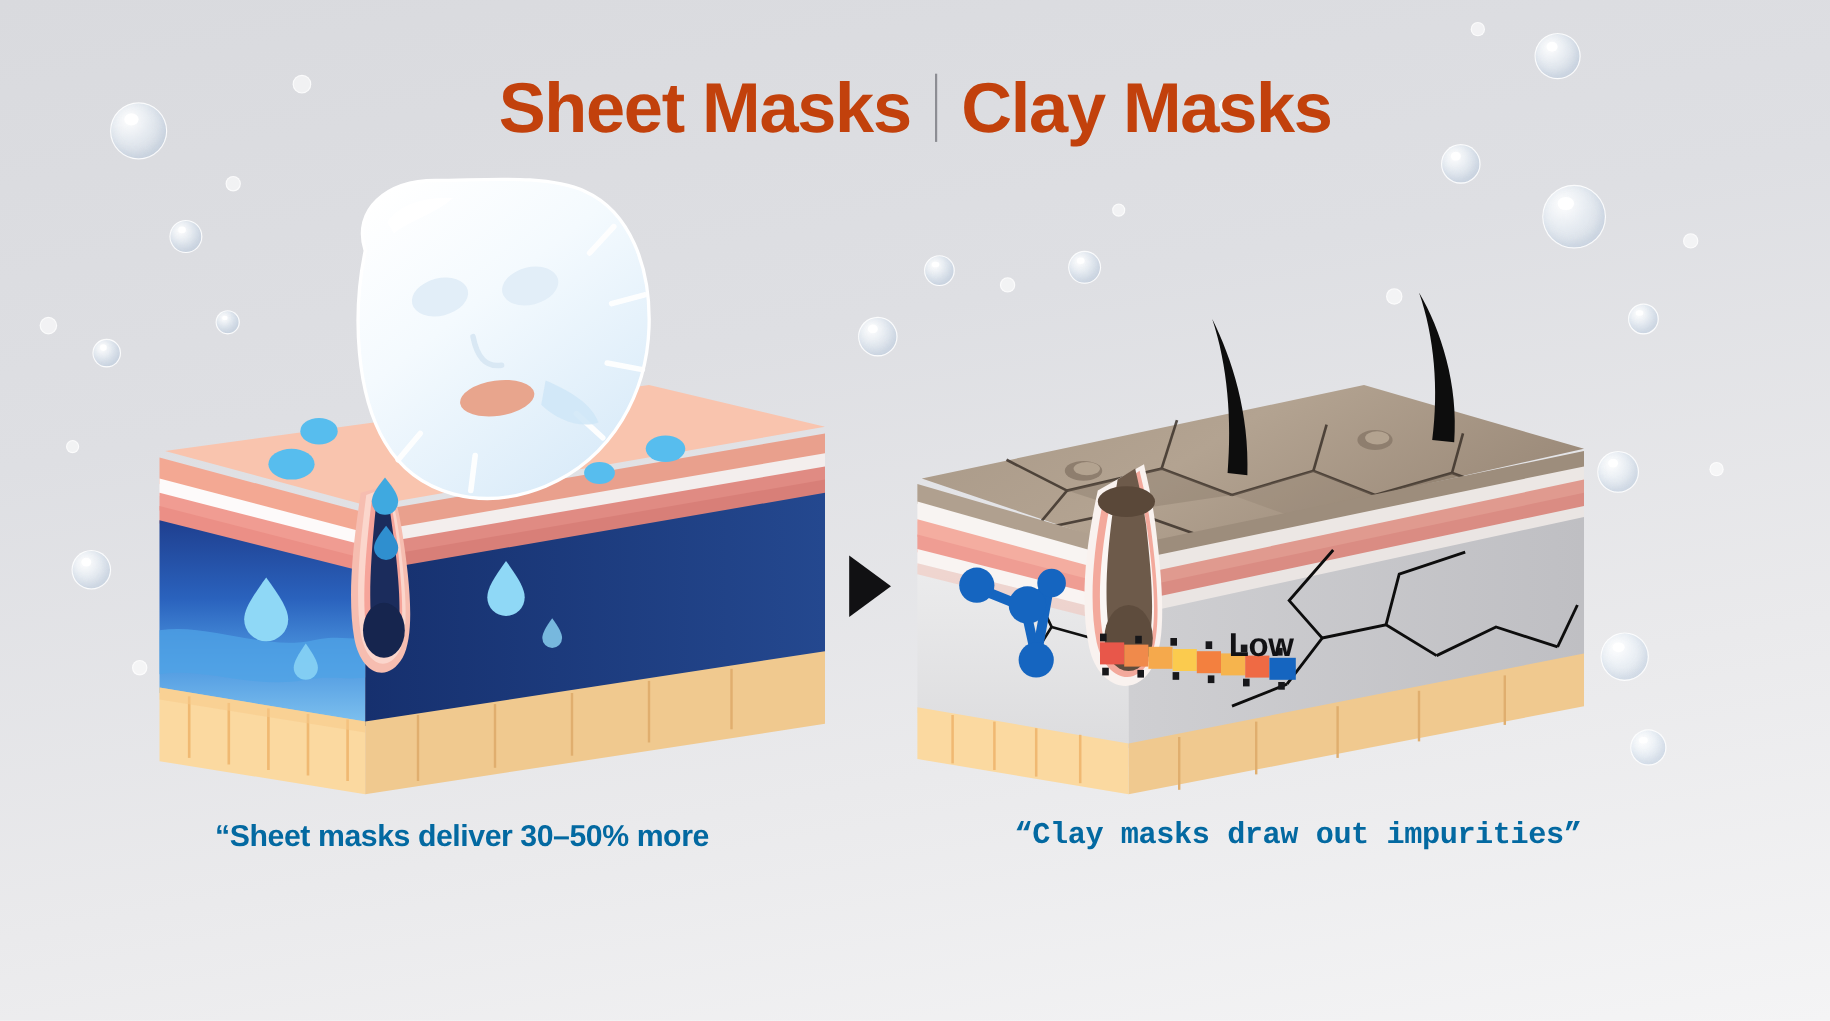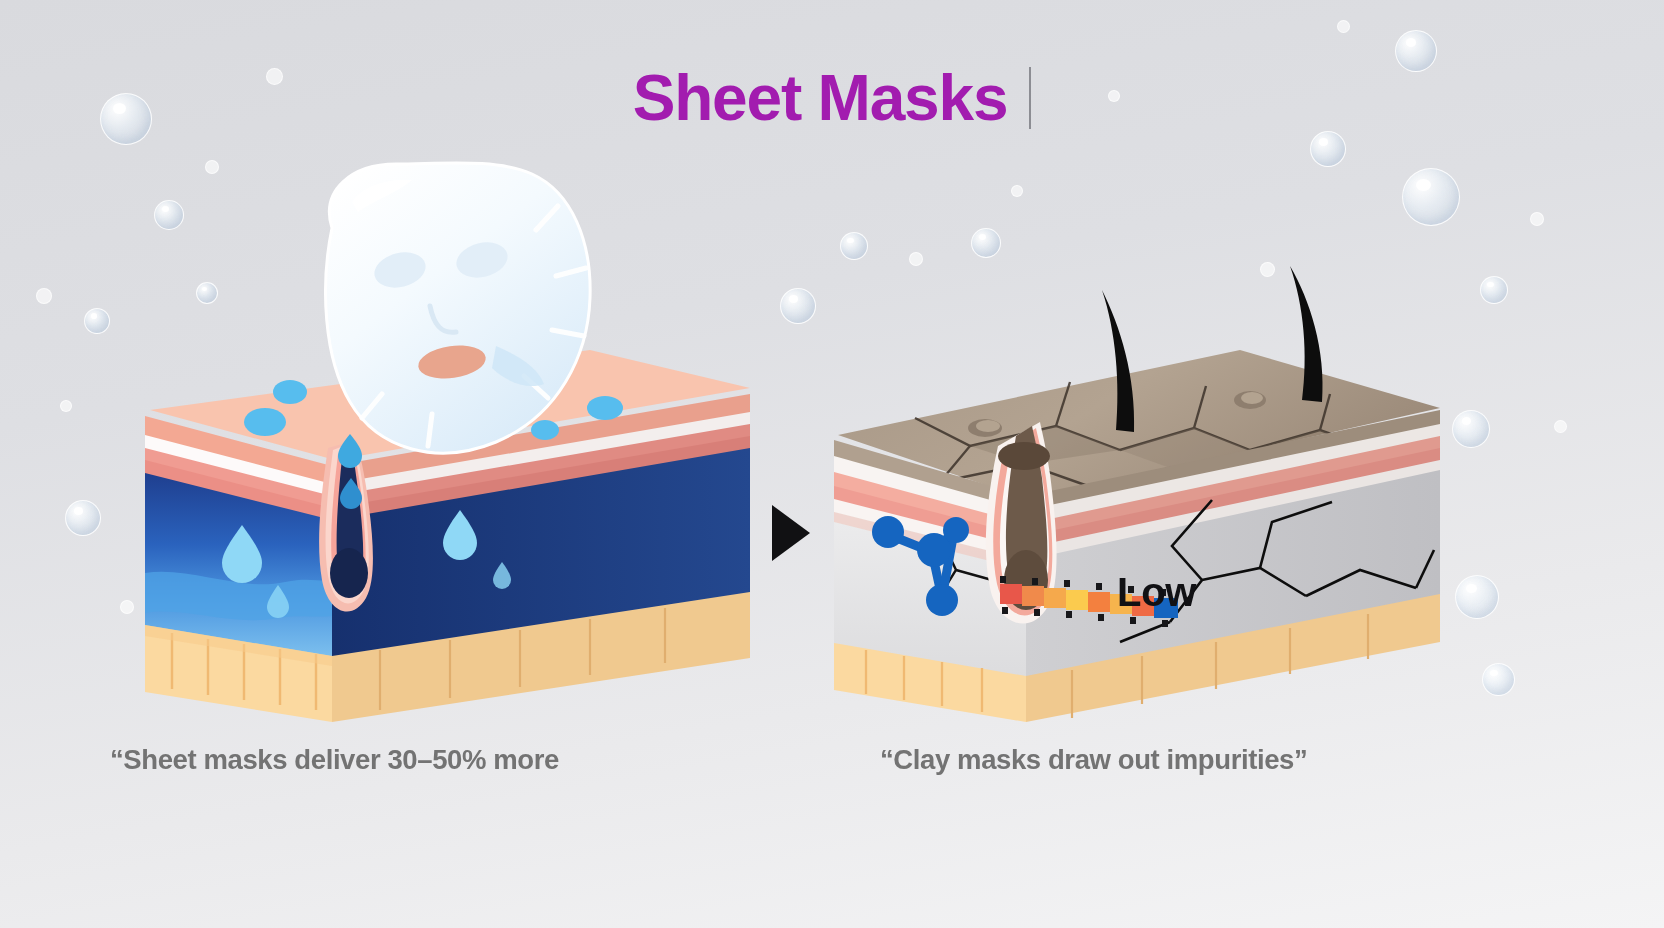--- a/index.html
+++ b/index.html
@@ -11,21 +11,21 @@
   }
   #stage { position:absolute; inset:0; }
 
   
   .title-wrap {
     position:absolute; top:66px; left:0; width:100%;
     display:flex; justify-content:center; align-items:center; gap:22px;
     z-index:40;
   }
   .title-part {
-    font-size:64px; font-weight:700; color:#a21caf;
+    font-size:64px; font-weight:700; color:#c2410c;
     letter-spacing:-1.2px; line-height:1;
     font-family:"Liberation Sans", sans-serif;
   }
   .title-div { width:2px; height:62px; background:#8c8d93; }
 
   
   .bubble {
     position:absolute; border-radius:50%;
     background: radial-gradient(circle at 33% 30%, rgba(255,255,255,0.95) 0%, rgba(235,244,252,0.55) 42%, rgba(205,222,240,0.30) 72%, rgba(190,210,232,0.18) 100%);
     border:1.5px solid rgba(255,255,255,0.85);
@@ -47,32 +47,32 @@
   .arrow {
     position:absolute; left:772px; top:505px; z-index:35;
     width:0;height:0;
     border-top:28px solid transparent;
     border-bottom:28px solid transparent;
     border-left:38px solid #111113;
   }
 
   
   .caption {
-    position:absolute; text-align:left; z-index:40;
-    font-size:27.5px; font-weight:700; color:#737373;
+    position:absolute; text-align:center; z-index:40;
+    font-size:27.5px; font-weight:700; color:#0369a1;
     line-height:1.30; letter-spacing:-0.4px;
   }
   .caption-left  { left:110px;  top:742px; width:620px; }
-  .caption-right { left:880px;  top:742px; width:600px; }
+  .caption-right { left:880px;  top:742px; width:600px;font-family:Liberation Mono, monospace; }
   .cap-line { display:block; white-space:nowrap; }
 
   
   .low-label{
     position:absolute; left:1117px; top:570px; z-index:33;
-    font-size:40px; font-weight:600; color:#111114; letter-spacing:-0.3px;
+    font-size:30px; font-weight:600; color:#111114; letter-spacing:-0.3px;
   }
   svg { display:block; overflow:visible; }
 </style>
 </head>
 <body>
 
 <div id="stage">
 
   <div id="bubble-layer">
       <div class="bubble" style="left: 100px; top: 93px; width: 52px; height: 52px;"></div>
@@ -100,20 +100,21 @@
       <div class="bubble dot" style="left: 60px; top: 400px; width: 12px; height: 12px;"></div>
       <div class="bubble dot" style="left: 120px; top: 600px; width: 14px; height: 14px;"></div>
       <div class="bubble dot" style="left: 909px; top: 252px; width: 14px; height: 14px;"></div>
       <div class="bubble dot" style="left: 1011px; top: 185px; width: 12px; height: 12px;"></div>
       <div class="bubble dot" style="left: 1108px; top: 90px; width: 12px; height: 12px;"></div>
     </div>
 
   <div class="title-wrap">
     <span class="title-part">Sheet Masks</span>
     <span class="title-div"></span>
+    <span class="title-part">Clay Masks</span>
   </div>
 
   <div class="panel" style="left:120px; top:330px;">
     <svg width="660" height="400" viewBox="0 0 660 400">
       <defs>
         <linearGradient id="dermisG" x1="0" y1="0" x2="0" y2="1">
           <stop offset="0%" stop-color="#1f3f8f"></stop>
           <stop offset="38%" stop-color="#2a62bd"></stop>
           <stop offset="68%" stop-color="#4d97e0"></stop>
           <stop offset="100%" stop-color="#7fc2ef"></stop>

